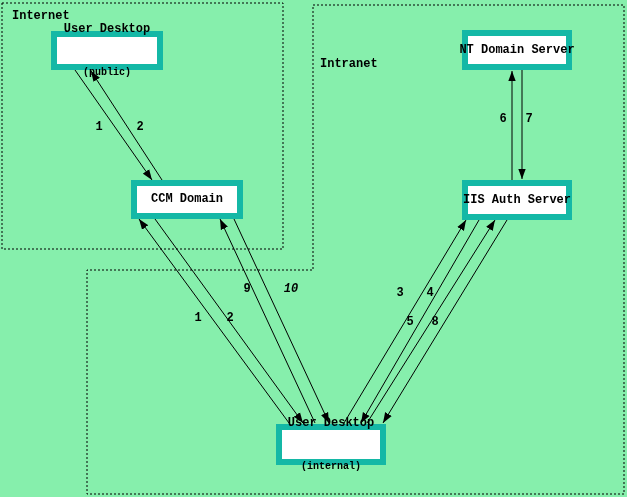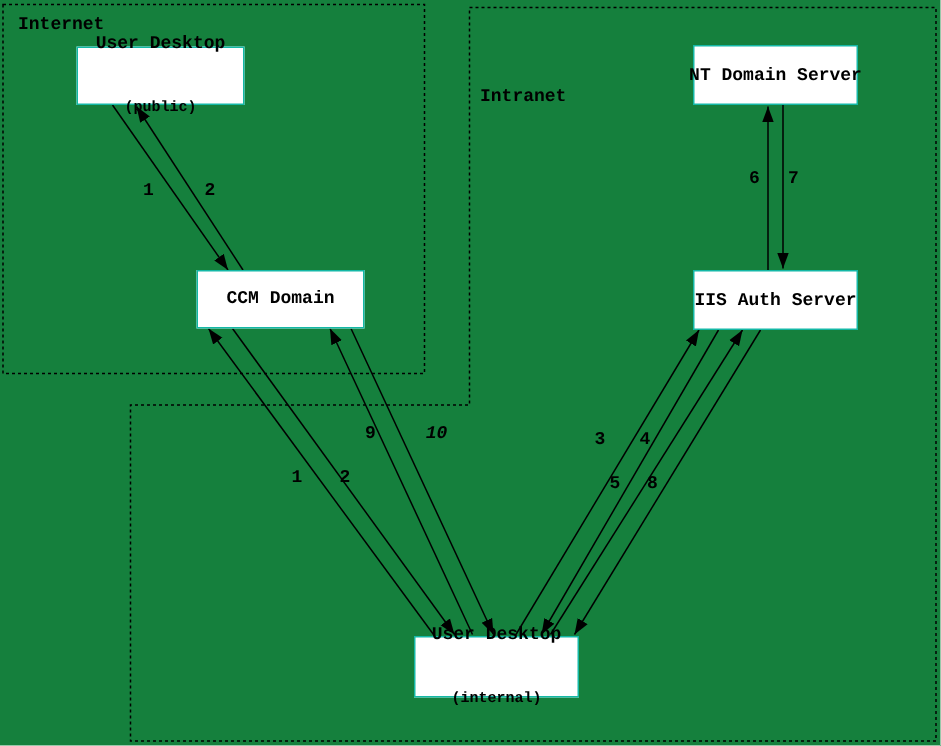--- a/index.html
+++ b/index.html
@@ -1,29 +1,29 @@
 <!DOCTYPE html>
 <html><head>
 <meta charset="utf-8">
 <title>Auth Flow Diagram</title>
 <style>
   html,body{margin:0;padding:0;background:#ffffff;}
   .canvas{
     position:relative;
     width:627px;height:497px;
-    background:#15803d;
+    background:#86efac;
     font-family:"Liberation Mono","DejaVu Sans Mono",monospace;
     overflow:hidden;
   }
   .canvas svg{position:absolute;left:0;top:0;}
   .layer{position:absolute;left:0;top:0;width:627px;height:497px;}
   .node{
     position:absolute;
     box-sizing:border-box;
-    border:1px solid #14b8a6;
+    border:6px solid #14b8a6;
     background:#fff;
     display:flex;flex-direction:column;
     align-items:center;justify-content:center;
     text-align:center;
     gap:31px;
   }
   .node-title{
     font-weight:bold;font-size:12px;line-height:13px;
     white-space:nowrap;color:#000;
   }

